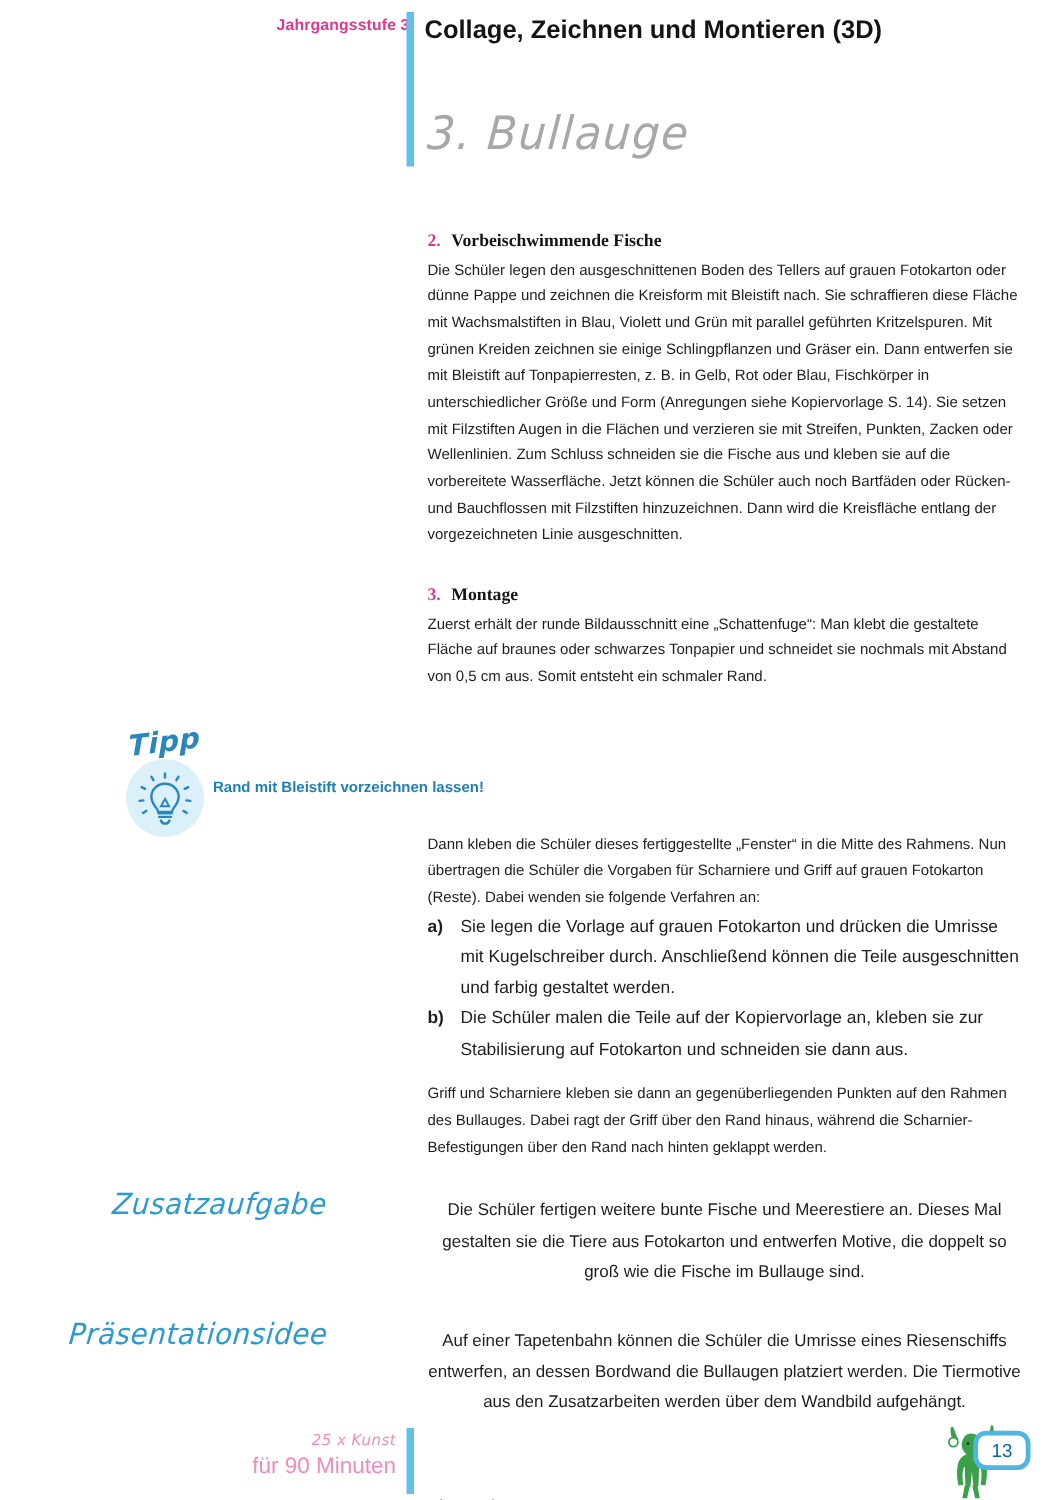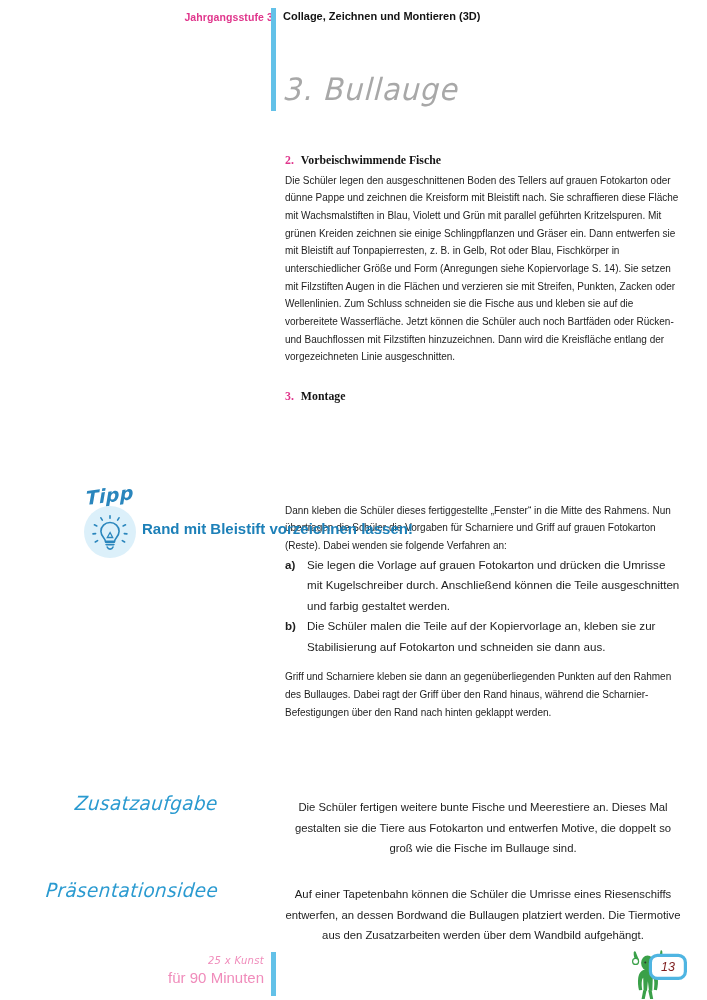--- a/index.html
+++ b/index.html
@@ -30,21 +30,21 @@
     font-size: 10.5px;
     font-weight: bold;
     color: #e0368c;
     letter-spacing: 0.01em;
     white-space: nowrap;
   }
   .header-title {
     position: absolute;
     left: 283px;
     top: 2px;
-    font-size: 11px;
+    font-size: 17px;
     font-weight: bold;
     color: #141414;
     white-space: nowrap;
   }
 
   
   .blue-rule {
     position: absolute;
     left: 271px;
     top: 8px;
@@ -156,21 +156,21 @@
     position: absolute;
     left: 2px;
     top: 19px;
     width: 52px;
     height: 52px;
   }
   .tipp-text {
     position: absolute;
     left: 60px;
     top: 33px;
-    font-size: 15px;
+    font-size: 10px;
     font-weight: bold;
     color: #1d80b8;
     white-space: nowrap;
   }
 
   
   .side-section {
     position: absolute;
     width: 640px;
   }
@@ -266,22 +266,21 @@
   .page-badge-num {
     position: absolute;
     left: 0;
     top: 0;
     width: 40px;
     height: 28px;
     display: flex;
     align-items: center;
     justify-content: center;
     font-size: 12.5px;
-    color: #7f1d1d;
-    font-style: italic;
+    color: #0369a1;
   }
 </style>
 </head>
 <body>
 
 <div class="header">
   <div class="header-grade">Jahrgangsstufe 3</div>
   <div class="header-title">Collage, Zeichnen und Montieren (3D)</div>
 </div>
 <div class="blue-rule"></div>
@@ -293,20 +292,21 @@
   <div class="step-head">
     <span class="step-num">2.</span><span>Vorbeischwimmende Fische</span>
   </div>
   <p class="body-text">Die Schüler legen den ausgeschnittenen Boden des Tellers auf grauen Fotokarton oder dünne Pappe und zeichnen die Kreisform mit Bleistift nach. Sie schraffieren diese Fläche mit Wachsmalstiften in Blau, Violett und Grün mit parallel geführten Kritzelspuren. Mit grünen Kreiden zeichnen sie einige Schlingpflanzen und Gräser ein. Dann entwerfen sie mit Bleistift auf Tonpapierresten, z. B. in Gelb, Rot oder Blau, Fischkörper in unterschiedlicher Größe und Form (Anregungen siehe Kopiervorlage S. 14). Sie setzen mit Filzstiften Augen in die Flächen und verzieren sie mit Streifen, Punkten, Zacken oder Wellenlinien. Zum Schluss schneiden sie die Fische aus und kleben sie auf die vorbereitete Wasserfläche. Jetzt können die Schüler auch noch Bartfäden oder Rücken- und Bauchflossen mit Filzstiften hinzuzeichnen. Dann wird die Kreisfläche entlang der vorgezeichneten Linie ausgeschnitten.</p>
 
   <div class="gap-md"></div>
 
   <div class="step-head">
     <span class="step-num">3.</span><span>Montage</span>
   </div>
+  <p class="body-text">Zuerst erhält der runde Bildausschnitt eine „Schattenfuge“: Man klebt die gestaltete Fläche auf braunes oder schwarzes Tonpapier und schneidet sie nochmals mit Abstand von 0,5 cm aus. Somit entsteht ein schmaler Rand.</p>
 
   <div style="height:94px"></div>
 
   <p class="body-text">Dann kleben die Schüler dieses fertiggestellte „Fenster“ in die Mitte des Rahmens. Nun übertragen die Schüler die Vorgaben für Scharniere und Griff auf grauen Fotokarton (Reste). Dabei wenden sie folgende Verfahren an:</p>
 
   <ul class="alpha-list">
     <li>
       <span class="marker">a)</span>
       <span>Sie legen die Vorlage auf grauen Fotokarton und drücken die Umrisse mit Kugelschreiber durch. Anschließend können die Teile ausgeschnitten und farbig gestaltet werden.</span>
     </li>

